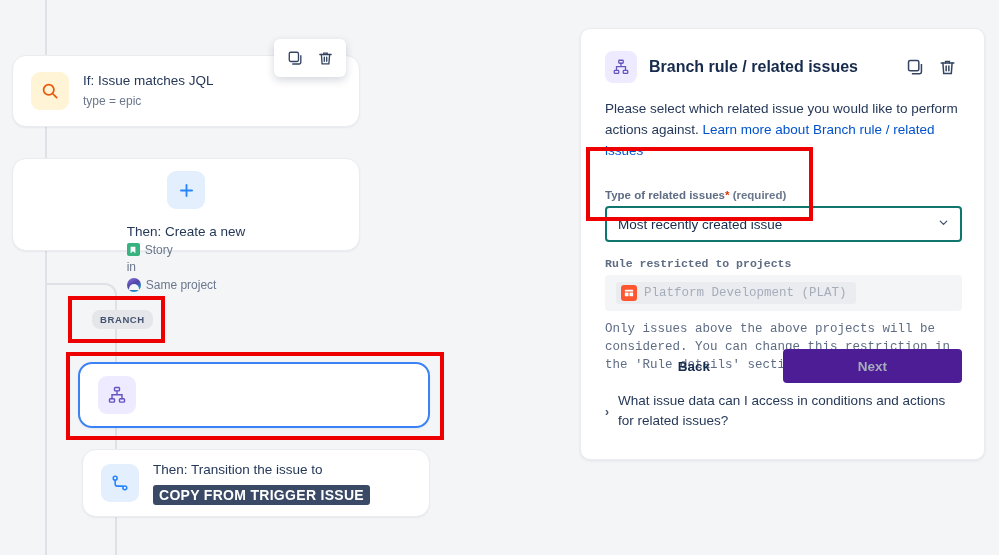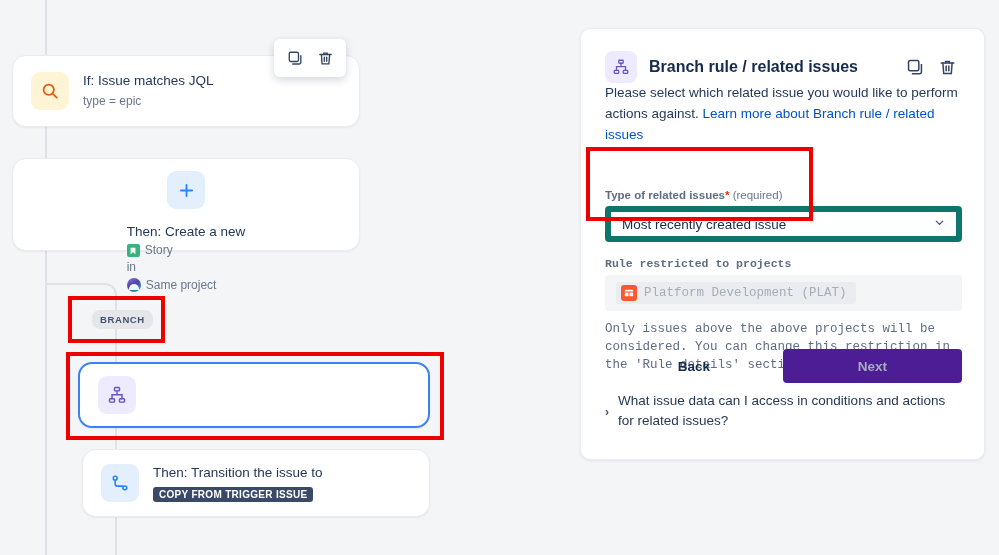--- a/index.html
+++ b/index.html
@@ -47,21 +47,21 @@
   .ic-plus  { background: #e3effd; }
   .ic-branch{ background: #eeeaff; }
   .ic-trans { background: #e3effd; }
   .card-body { display: flex; flex-direction: column; gap: 2px; }
   .card-title {
     font-size: 13.5px; color: #253858; line-height: 1.35;
   }
   .card-sub {
     font-size: 12px; color: #6b778c; line-height: 1.4;
   }
-  .inline-row { display: flex; align-items: flex-end; gap: 5px; font-size: 12px; color: #6b778c; }
+  .inline-row { display: flex; align-items: flex-start; gap: 5px; font-size: 12px; color: #6b778c; }
 
   
   .type-sq {
     width: 13px; height: 13px; border-radius: 2px;
     display:inline-flex; align-items:center; justify-content:center;
     flex: 0 0 13px;
   }
   .story-sq { background: #36b37e; }
   .story-sq svg { display:block; }
   .proj-circ {
@@ -104,21 +104,21 @@
     position: absolute; left: 92px; top: 310px;
     background: #e4e6ea; color: #42526e;
     font-size: 9.5px; letter-spacing: .6px; font-weight: 600;
     padding: 4px 8px; border-radius: 8px;
   }
 
   
   .dark-chip {
     display: inline-block;
     background: #3a4a66; color: #ffffff;
-    font-size: 10px; font-weight: 700; letter-spacing: .3px;
+    font-size: 14px; font-weight: 700; letter-spacing: .3px;
     padding: 2px 6px; border-radius: 3px;
     margin-top: 3px;
   }
 
   
   #panel {
     position: absolute; left: 580px; top: 28px;
     width: 405px; height: 432px;
     background: #ffffff;
     border: 1px solid #ebecf0;
@@ -130,36 +130,37 @@
   .panel-head-icon {
     width: 32px; height: 32px; border-radius: 8px; background: #eeeaff;
     display: flex; align-items: center; justify-content: center; flex: 0 0 32px;
   }
   #panel-title {
     font-size: 16px; font-weight: 700; color: #172b4d; flex: 1;
   }
   #panel-toolbar { display: flex; gap: 6px; align-items: center; }
 
   #panel-desc {
+    margin-top: 16px;
     font-size: 13.5px; color: #253858; line-height: 1.55;
   }
   .link { color: #0052cc; text-decoration: none; cursor: pointer; }
 
   .field-label {
     font-size: 11.5px; font-weight: 700; color: #5e6c84;
     margin-bottom: 5px; display: block;
   }
   .req-star { color: #de350b; font-weight: 700; }
-  .req-note { font-weight: 400; color: #6b778c; }
+  .req-note { font-weight: 700; color: #6b778c; }
 
   #type-field { position: absolute; left: 24px; top: 160px; width: 357px; }
   .select-box {
     position: relative;
     width: 100%; height: 36px;
-    border: 6px solid #0f766e; border-radius: 4px;
+    border: 2px solid #0f766e; border-radius: 4px;
     background: #ffffff;
     display: flex; align-items: center;
     padding: 0 30px 0 11px;
     font-size: 13.5px; color: #172b4d;
     cursor: pointer;
   }
   .select-caret {
     position: absolute; right: 10px; top: 50%; transform: translateY(-50%);
     pointer-events: none;
   }

